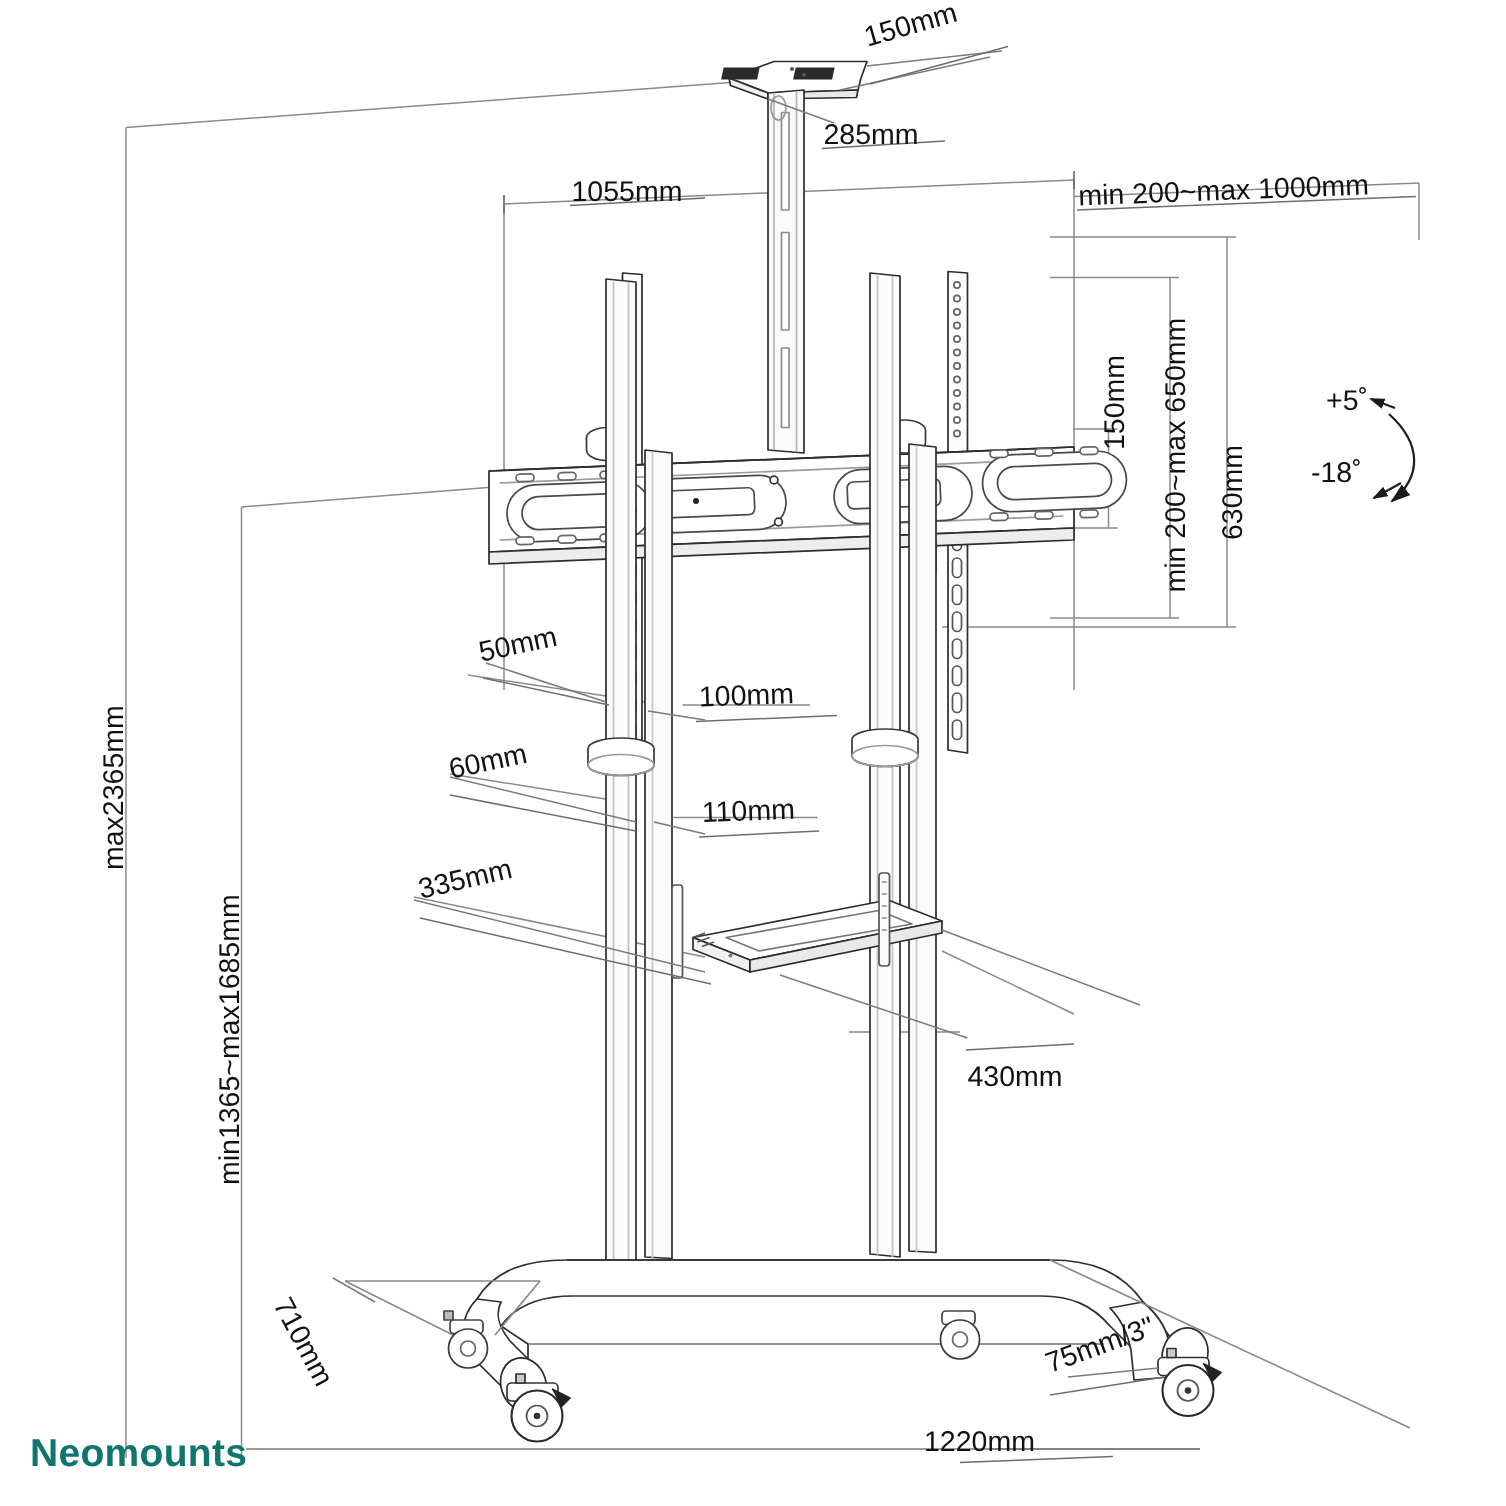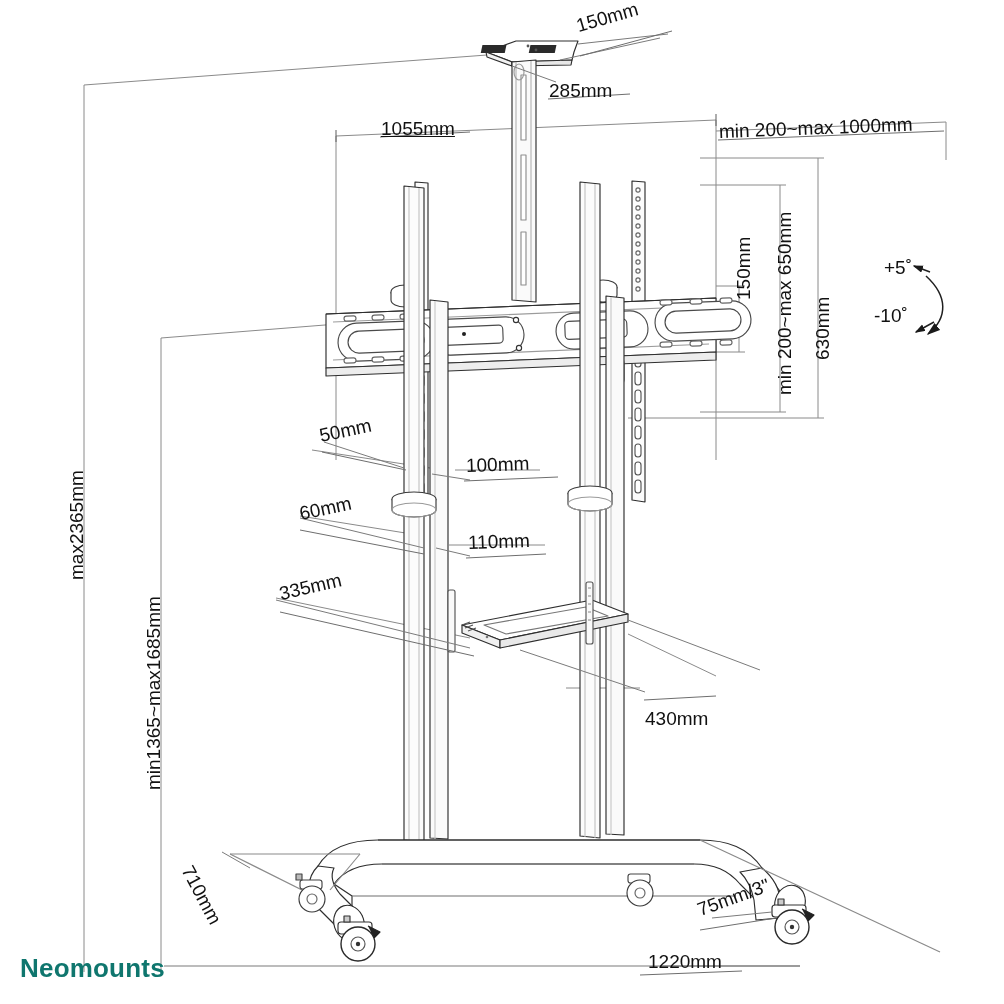--- a/index.html
+++ b/index.html
@@ -356,21 +356,21 @@
     <path d="M926,276 C912,268 906,266 900,265" stroke="none"></path>
     <path d="M930,272 L914,266" stroke="#1f1f1f" stroke-width="1.5" marker-end="url(#arS)"></path>
   </g>
   <path d="M934,322 L916,332" stroke="#1f1f1f" stroke-width="1.5" fill="none" marker-end="url(#arS)"></path>
 </svg>
 
 <div class="lbl" style="left:580px;top:15px;transform:rotate(-16deg);transform-origin:left bottom;">150mm</div>
 
 <div class="lbl" style="left:549px;top:80px;">285mm</div>
 
-<div class="lbl" style="left:381px;top:118px;text-decoration:underline;">1055mm</div>
+<div class="lbl" style="left:381px;top:118px;">1055mm</div>
 
 <div class="lbl" style="left:719px;top:121px;transform:rotate(-2.2deg);transform-origin:left center;">min 200~max 1000mm</div>
 
 <div class="lbl" style="left:733px;top:300px;transform:rotate(-90deg);transform-origin:left top;">150mm</div>
 
 <div class="lbl" style="left:774px;top:395px;transform:rotate(-90deg);transform-origin:left top;">min 200~max 650mm</div>
 
 <div class="lbl" style="left:812px;top:360px;transform:rotate(-90deg);transform-origin:left top;">630mm</div>
 
 <div class="lbl" style="left:66px;top:580px;transform:rotate(-90deg);transform-origin:left top;">max2365mm</div>
@@ -386,21 +386,21 @@
 <div class="lbl" style="left:468px;top:532px;transform:rotate(-2deg);transform-origin:left center;">110mm</div>
 
 <div class="lbl" style="left:282px;top:583px;transform:rotate(-13deg);transform-origin:left bottom;">335mm</div>
 
 <div class="lbl" style="left:645px;top:708px;">430mm</div>
 
 <div class="lbl" style="left:196px;top:862px;transform:rotate(62deg);transform-origin:left top;">710mm</div>
 
 <div class="lbl" style="left:702px;top:899px;transform:rotate(-20deg);transform-origin:left bottom;">75mm/3"</div>
 
-<div class="lbl" style="left:648px;top:951px;">1220mm</div>
+<div class="lbl" style="left:616px;top:951px;">1220mm</div>
 
 <div class="lbl" style="left:884px;top:257px;">+5˚</div>
 
-<div class="lbl" style="left:874px;top:305px;">-10˚</div>
+<div class="lbl" style="left:874px;top:305px;">-18˚</div>
 
 <div class="brand" style="left:20px;top:953px;">Neomounts</div>
 
 </div>
 
 </body></html>

